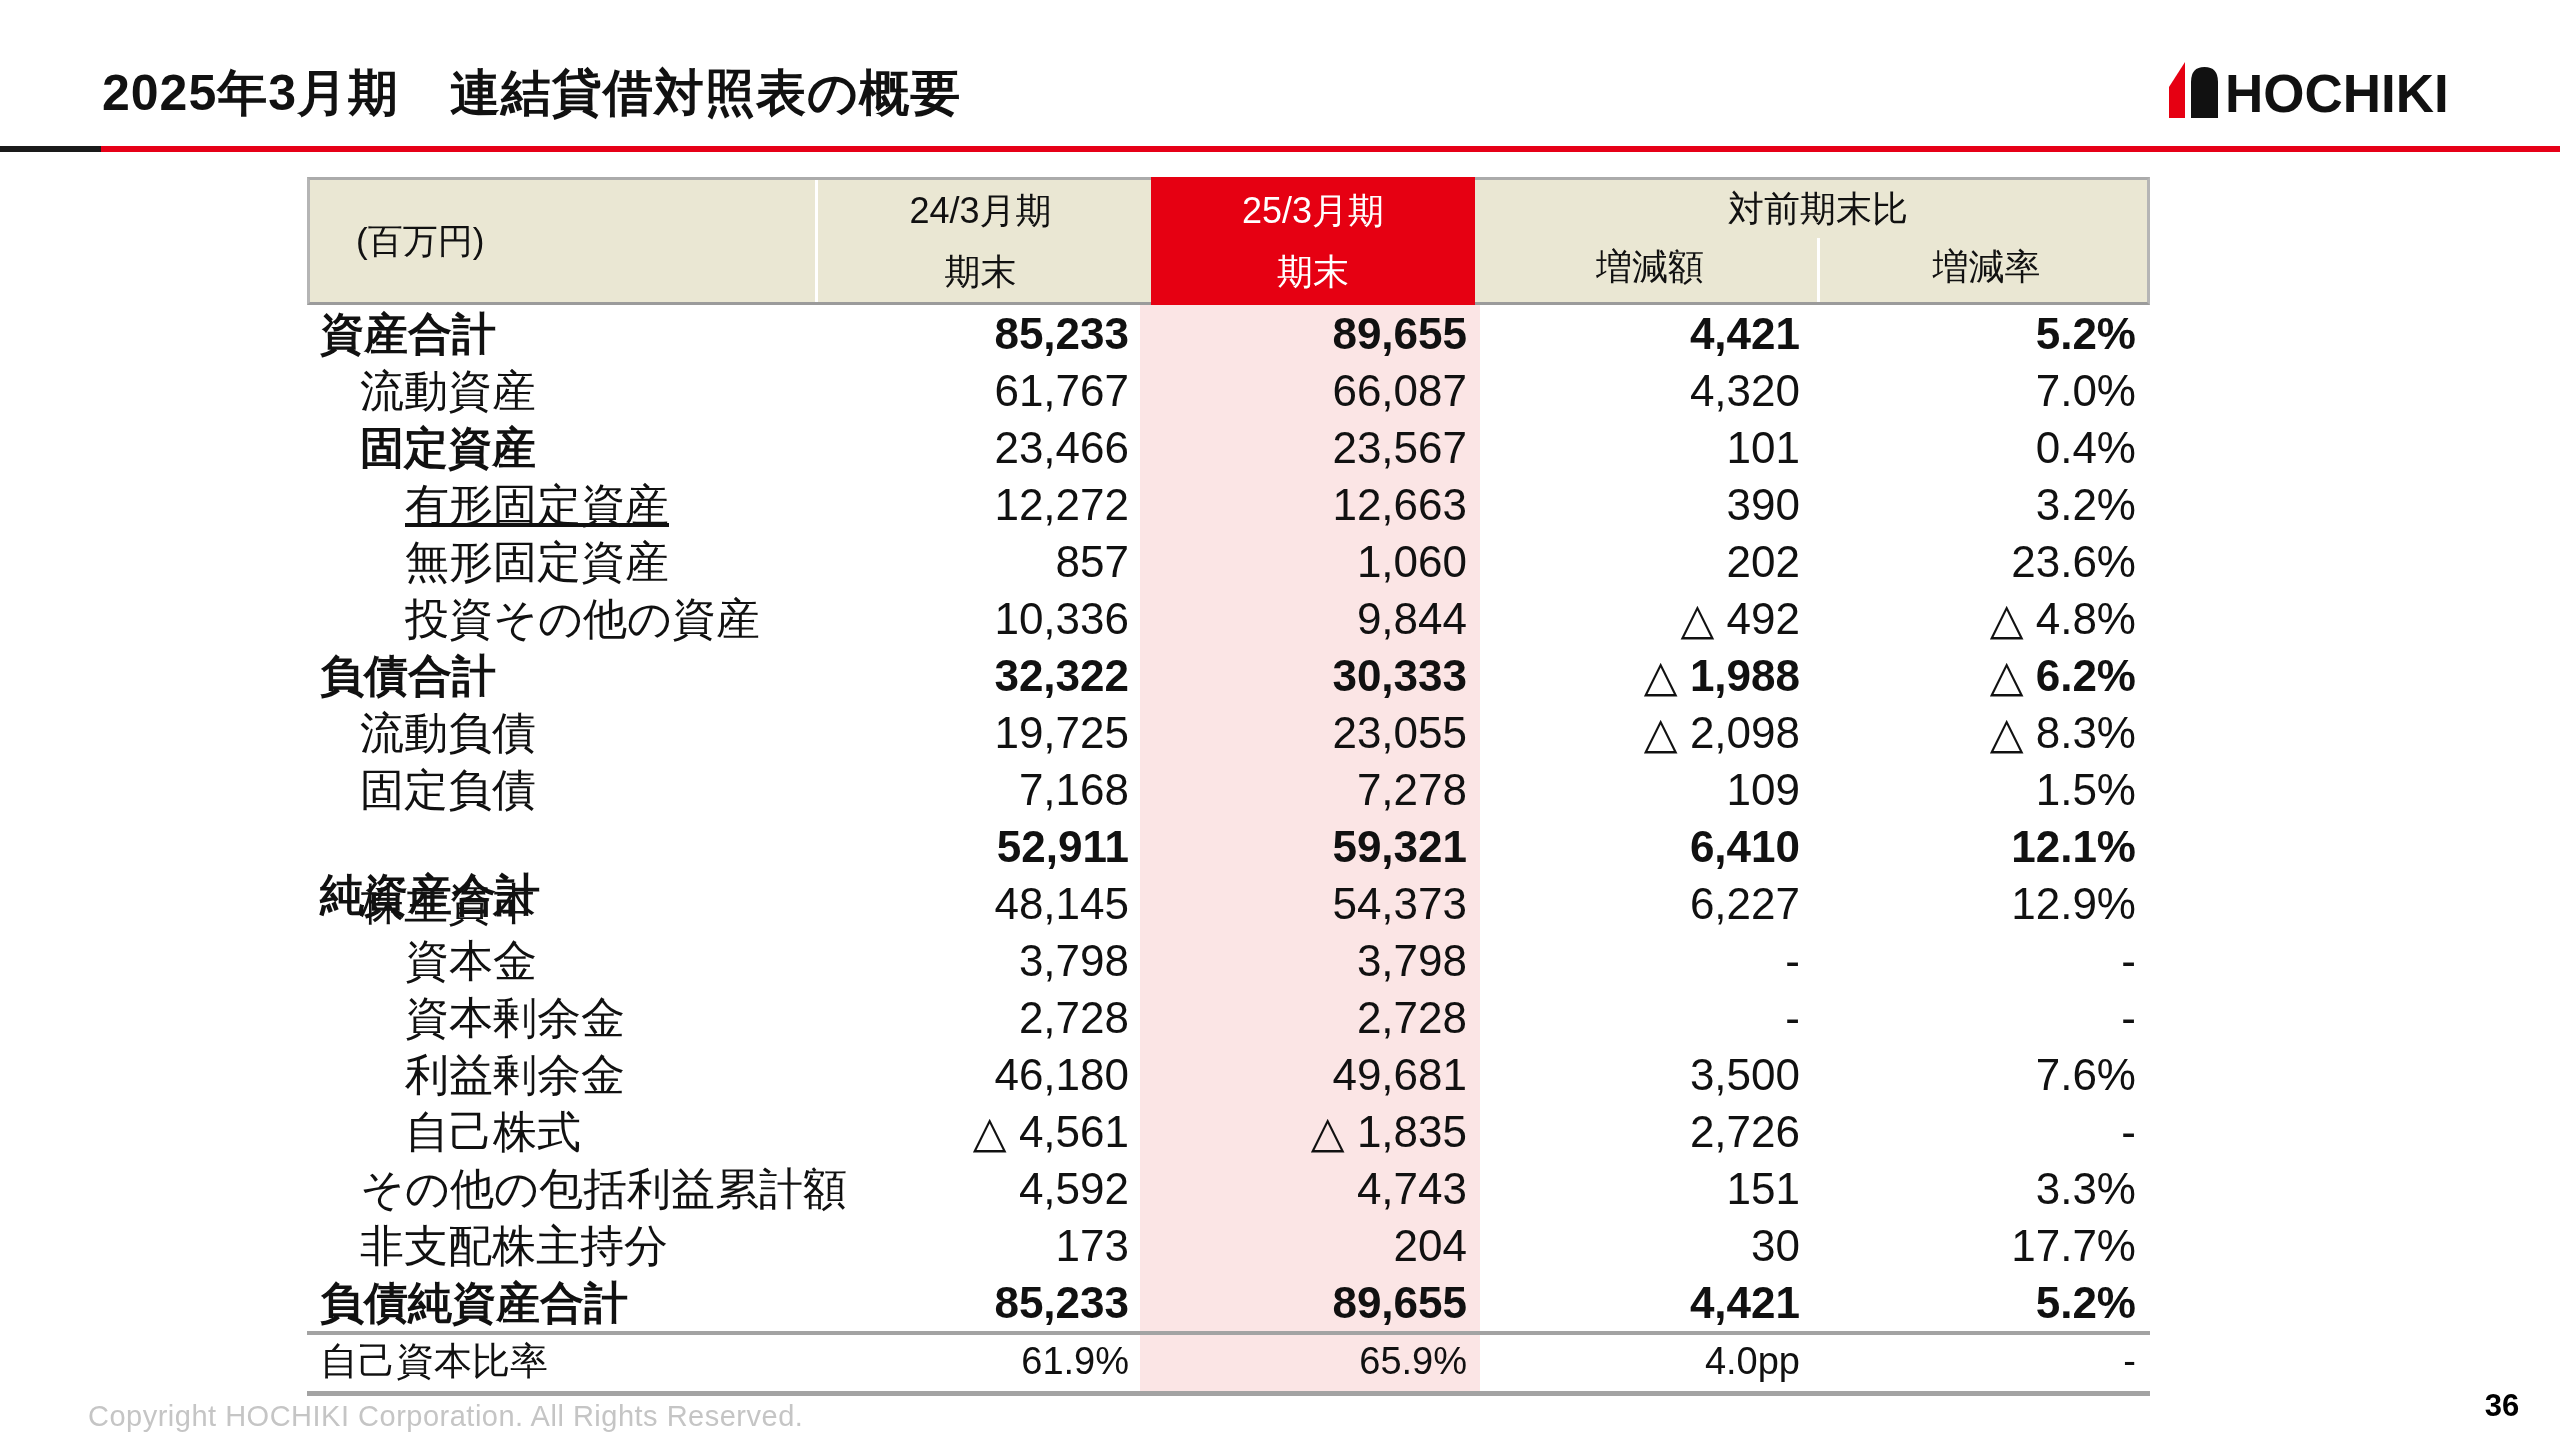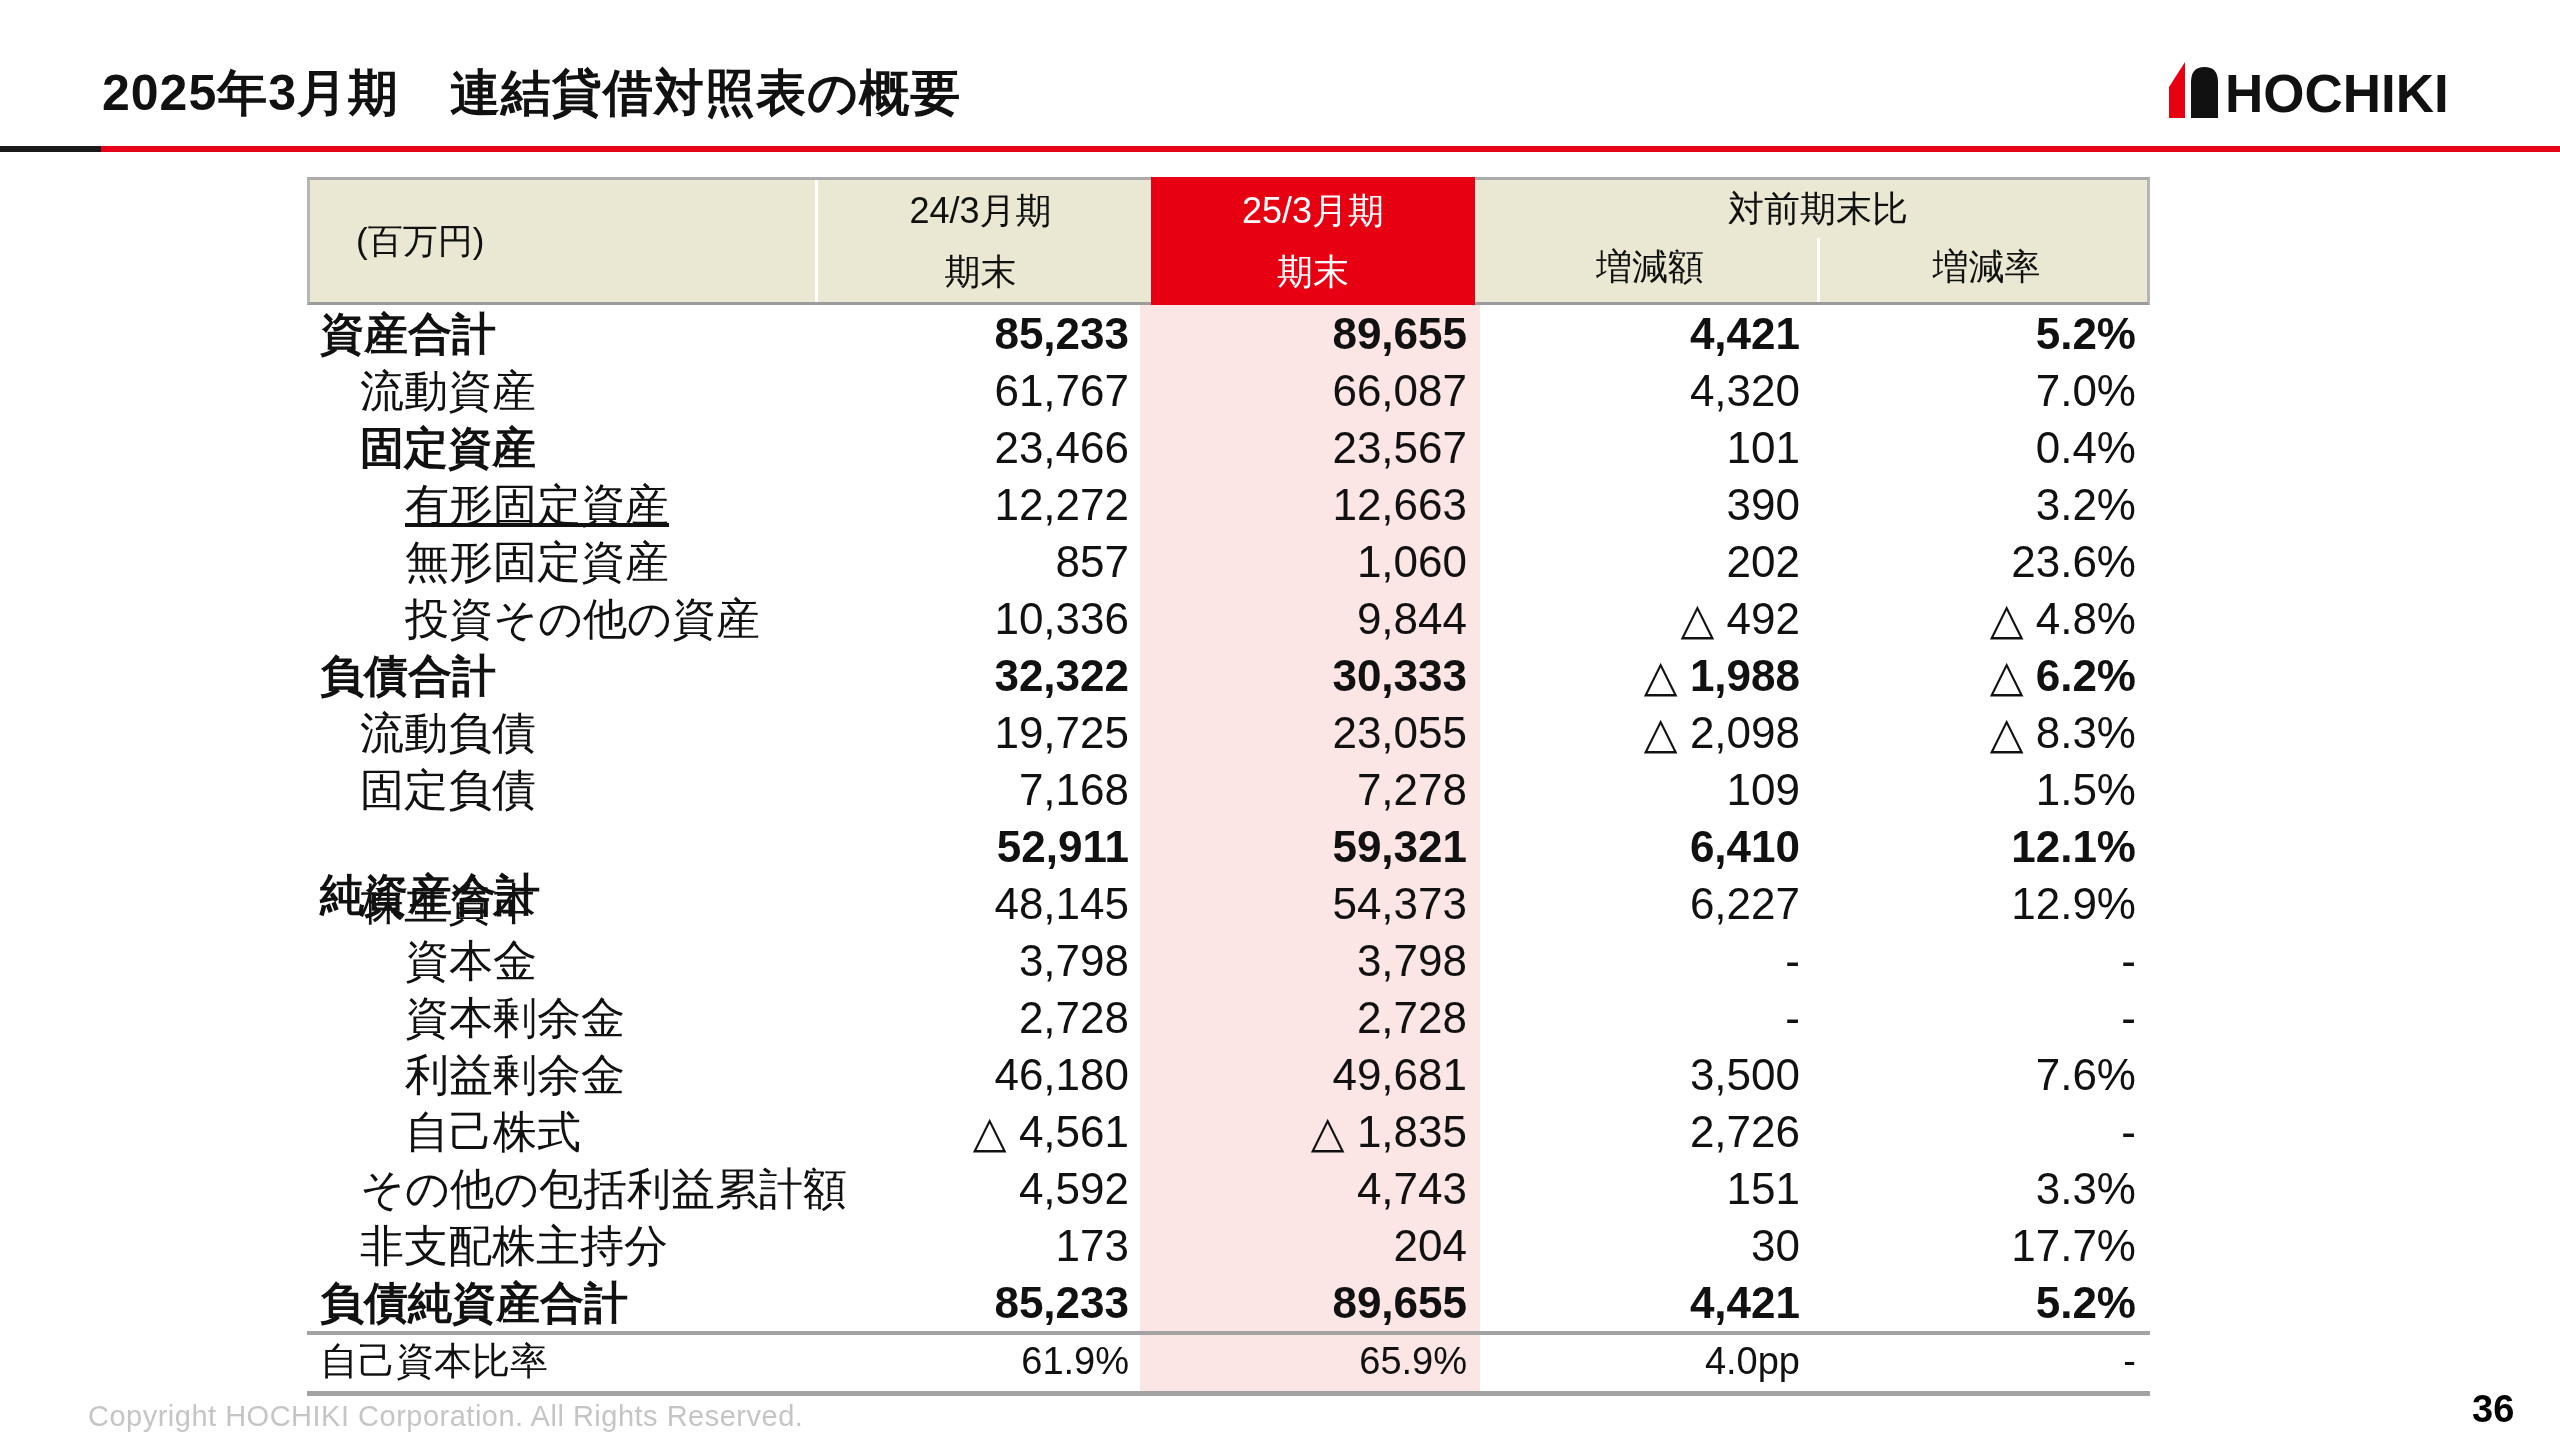--- a/index.html
+++ b/index.html
@@ -108,22 +108,22 @@
     left: 88px;
     top: 1400px;
     font-size: 29px;
     color: #c5c5c5;
     letter-spacing: 0.5px;
   }
   #page-number {
     left: 2472px;
     top: 1388px;
     width: 60px;
-    text-align: left;
-    font-size: 38px;
+    text-align: center;
+    font-size: 31px;
     font-weight: 700;
     color: #000000;
   }
 </style>
 </head>
 <body>
 
 <div class="abs" id="slide-title">2025年3月期　連結貸借対照表の概要</div>
 <div class="abs" id="title-rule">
   <div class="dark-seg"></div>

